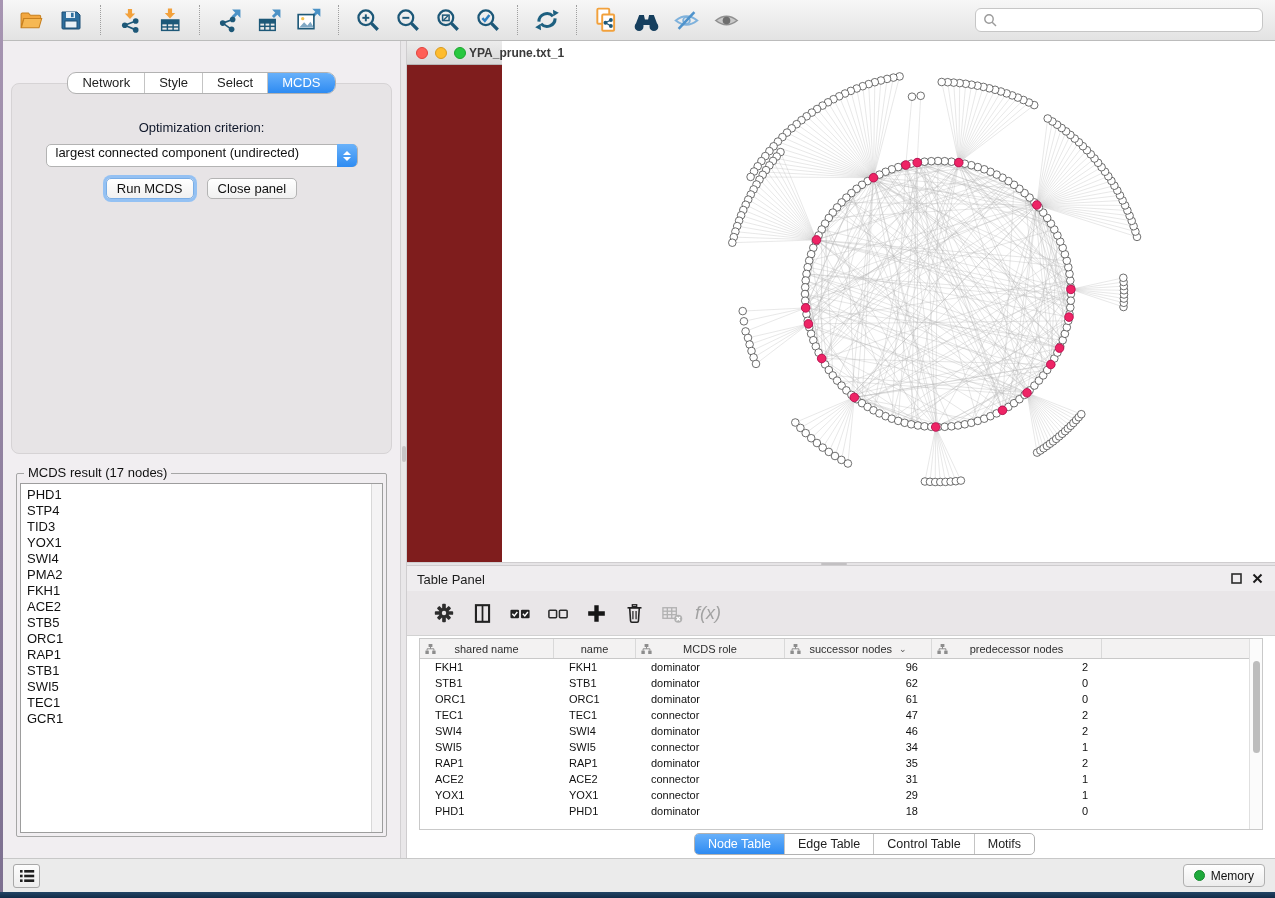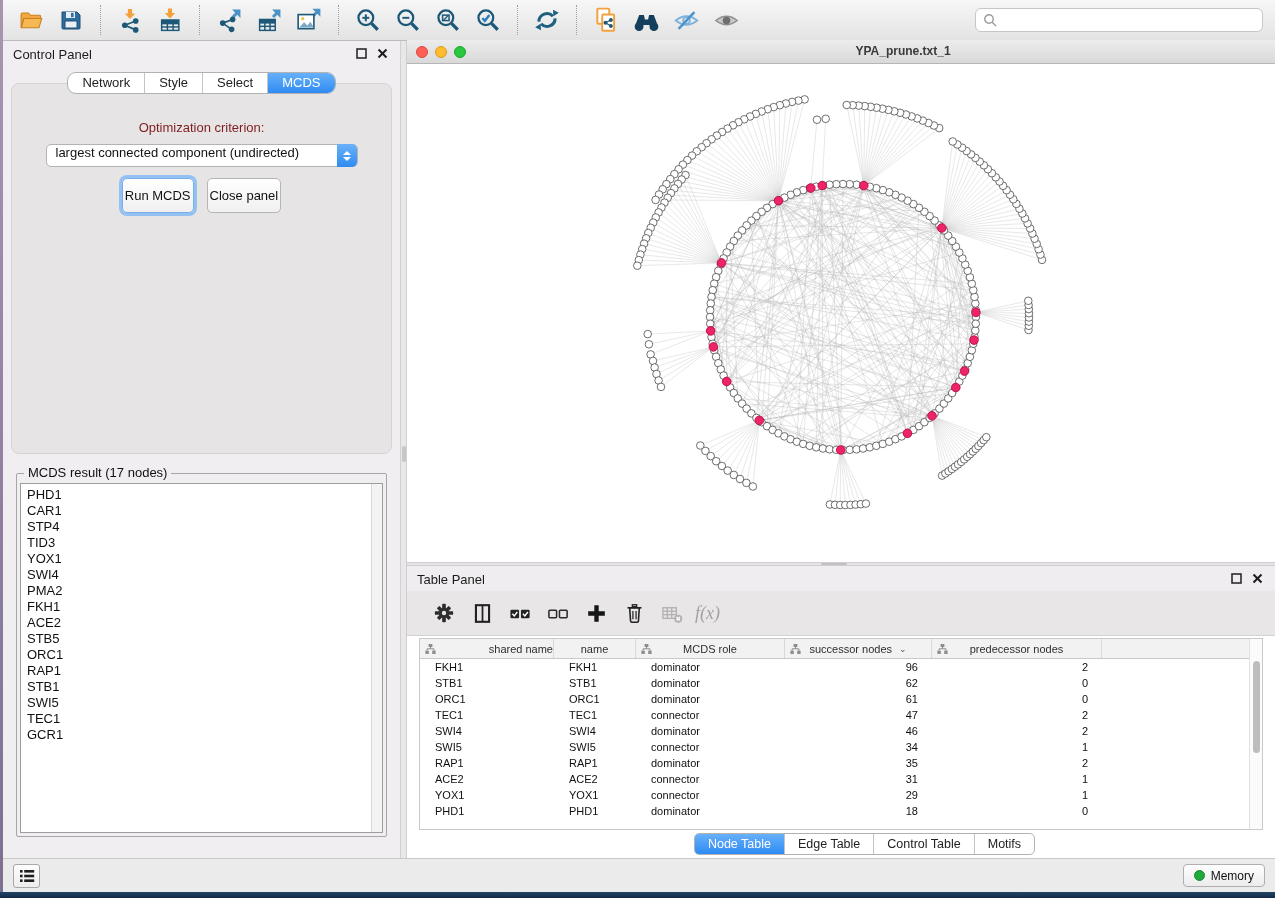--- a/index.html
+++ b/index.html
@@ -25,62 +25,62 @@
   .panel-title { position:absolute; left:10px; top:6px; font-size:13px; color:#1c1c1c; }
   .head-icons { position:absolute; right:12px; top:7px; display:flex; gap:10px; align-items:center; }
 
   .seg-tabs { position:absolute; top:31px; left:0; right:0; display:flex; justify-content:center; z-index:2; }
   .seg-group { display:flex; background:#fff; border:1px solid #b2b2b2; border-radius:9px; overflow:hidden; height:22px; }
   .seg { font-size:13px; color:#222; line-height:20px; padding:0 14px; border-left:1px solid #c4c4c4; cursor:default; }
   .seg:first-child { border-left:none; }
   .seg.active { background:linear-gradient(#67b0fa,#2e8bf2); color:#fff; }
 
   .inner-panel { position:absolute; top:42px; left:8px; right:8px; height:371px; background:#e7e4e6; border:1px solid #d6d3d5; border-radius:8px; z-index:1; text-align:center; }
-  .opt-label { margin-top:36px; font-size:13px; color:#7f1d1d; }
+  .opt-label { margin-top:36px; font-size:13px; color:#0f172a; }
   .select-box { margin:9px auto 0 auto; width:312px; height:23px; background:#fff; border:1px solid #b3b3b3; border-radius:5px; display:flex; position:relative; }
   .select-box .sel-text { font-size:13px; color:#111; padding-left:9px; white-space:nowrap; }
   .sel-stepper { position:absolute; right:0; top:-1px; width:20px; height:23px; background:linear-gradient(#6ab2fa,#2e8bf2); border-radius:0 5px 5px 0; display:flex; flex-direction:column; align-items:center; justify-content:center; gap:2px; }
   .sel-stepper i { width:0; height:0; border-left:4px solid transparent; border-right:4px solid transparent; }
   .sel-stepper .up { border-bottom:4px solid #fff; }
   .sel-stepper .down { border-top:4px solid #fff; }
   .btn-row { margin-top:11px; display:flex; justify-content:center; gap:13px; }
-  .mac-btn { height:35px; background:linear-gradient(#ffffff,#f0f0f0); border:1px solid #b4b4b4; border-radius:5px; font-size:13px; color:#111; padding:0 2px; font-family:inherit; }
+  .mac-btn { height:21px; background:linear-gradient(#ffffff,#f0f0f0); border:1px solid #b4b4b4; border-radius:5px; font-size:13px; color:#111; padding:0 10px; font-family:inherit; }
   .mac-btn.focused { box-shadow:0 0 0 3px rgba(120,181,247,.75); border-color:#7aaee6; }
 
   .group-box { position:absolute; top:432px; left:13px; right:13px; height:364px; border:1px solid #a6a6a6; border-radius:2px; }
   .group-legend { position:absolute; top:-9px; left:7px; background:#f1eef1; padding:0 4px; font-size:13px; color:#111; }
   .mcds-list { position:absolute; top:9px; left:3px; right:3px; bottom:3px; background:#fff; border:1px solid #9d9d9d; overflow:hidden; }
   .mcds-item { font-size:13px; color:#111; line-height:16px; padding-left:6px; }
   .mcds-scroll { position:absolute; top:1px; bottom:1px; right:1px; width:11px; background:#f4f3f4; border-left:1px solid #d8d8d8; }
 
   .vsplit { width:7px; background:#e9e7e9; border-left:1px solid #d2d0d2; border-right:1px solid #cfcdcf; position:relative; flex:none; }
   .vsplit .handle { position:absolute; top:405px; left:1px; width:4px; height:16px; background:#c7c5c7; border-radius:2px; }
 
   .right-col { width:868px; display:flex; flex-direction:column; flex:none; }
 
   
-  .net-window { height:521px; display:flex; flex-direction:column; background:#000000; flex:none;justify-content:center; }
+  .net-window { height:521px; display:flex; flex-direction:row; background:#7f1d1d; flex:none; }
   .net-titlebar { height:24px; background:linear-gradient(#ececec,#d9d9d9); border-bottom:1px solid #b6b6b6; position:relative; display:flex; align-items:center; flex:none; }
   .lights { position:absolute; left:9px; top:6px; display:flex; gap:7px; }
   .light { width:12px; height:12px; border-radius:50%; }
   .light.red { background:#ff5f57; border:1px solid #e0443e; }
   .light.yellow { background:#febc2e; border:1px solid #d89b20; }
   .light.green { background:#28c840; border:1px solid #1da62f; }
   .net-title { width:100%; text-align:center; transform:translateX(62px); font-size:12px; font-weight:bold; color:#3a3a3a; }
   .net-canvas-wrap { flex:1; background:#fff; }
 
   .hsplit { height:4px; background:#e6e4e6; border-top:1px solid #cfcdcf; border-bottom:1px solid #cfcdcf; position:relative; flex:none; }
   .hsplit .handle { position:absolute; left:414px; top:0px; width:26px; height:2px; background:#c2c0c2; border-radius:2px; }
 
   
   .table-panel { flex:1; background:#fff; display:flex; flex-direction:column; min-height:0; }
   .tp-head { height:25px; background:#efedef; position:relative; flex:none; }
   .tp-toolbar { height:45px; background:#e9e6e8; border-bottom:1px solid #d2d2d2; display:flex; align-items:center; padding-left:18px; gap:0; flex:none; }
   .tp-tool { width:38px; height:34px; display:flex; align-items:center; justify-content:center; }
-  .fx-label { font-family:Liberation Serif, serif; font-style:italic; font-size:18px; color:#a2a2a2; margin-left:4px; }
+  .fx-label { font-family:Liberation Sans, sans-serif; font-style:italic; font-size:18px; color:#a2a2a2; margin-left:4px; }
 
   .table-wrap { margin:2px 12px 0 12px; height:192px; border:1px solid #c9c9c9; position:relative; background:#fff; overflow:hidden; flex:none; }
   .thead { display:flex; height:20px; background:#f3f2f2; border-bottom:1px solid #c9c9c9; }
   .th { position:relative; display:flex; align-items:center; justify-content:center; font-size:11px; color:#2e2e2e; border-right:1px solid #d9d9d9; flex:none; }
   .th .tree-ic { position:absolute; left:5px; top:5px; }
   .th .sortch { font-size:9px; color:#555; margin-left:7px; }
   .th.fill { flex:1; border-right:none; }
   .tr { display:flex; height:16px; align-items:center; }
   .td { font-size:11px; color:#111; padding-left:15px; white-space:nowrap; overflow:hidden; flex:none; }
   .td.num { text-align:right; padding-left:0; padding-right:14px; }
@@ -260,34 +260,20 @@
           <circle cx="6" cy="6" r="4.2" fill="none" stroke="#9a9a9a" stroke-width="1.4"></circle>
           <line x1="9.2" y1="9.2" x2="13" y2="13" stroke="#9a9a9a" stroke-width="1.4"></line>
         </svg>
       <input type="text" value="" style="">
     </div>
   </div>
 
   <div class="main">
 
     <div class="control-panel">
-      <div class="panel-head">
-        <span class="panel-title">Control Panel</span>
-        <span class="head-icons">
-          <svg width="11" height="11" viewBox="0 0 11 11">
-              <rect x="1" y="1" width="9" height="9" fill="none" stroke="#2b2b2b" stroke-width="1.6"></rect>
-            </svg>
-          <svg width="11" height="11" viewBox="0 0 11 11">
-              <g stroke="#1b1b1b" stroke-width="2">
-                <line x1="1.5" y1="1.5" x2="9.5" y2="9.5"></line>
-                <line x1="9.5" y1="1.5" x2="1.5" y2="9.5"></line>
-              </g>
-            </svg>
-        </span>
-      </div>
 
       <div class="seg-tabs">
           <div class="seg-group" id="cp-tabs">
             <div class="seg">Network</div>
             <div class="seg">Style</div>
             <div class="seg">Select</div>
             <div class="seg active">MCDS</div>
           </div>
         </div>
 
@@ -303,21 +289,20 @@
         <div class="btn-row">
           <button class="mac-btn focused">Run MCDS</button>
           <button class="mac-btn">Close panel</button>
         </div>
       </div>
 
       <div class="group-box">
         <span class="group-legend">MCDS result (17 nodes)</span>
         <div class="mcds-list" id="mcds-list" style="padding-top: 3px;">
             <div class="mcds-item">PHD1</div>
-            <div class="mcds-item">CAR1</div>
             <div class="mcds-item">STP4</div>
             <div class="mcds-item">TID3</div>
             <div class="mcds-item">YOX1</div>
             <div class="mcds-item">SWI4</div>
             <div class="mcds-item">PMA2</div>
             <div class="mcds-item">FKH1</div>
             <div class="mcds-item">ACE2</div>
             <div class="mcds-item">STB5</div>
             <div class="mcds-item">ORC1</div>
             <div class="mcds-item">RAP1</div>
@@ -730,21 +715,21 @@
                   <line x1="16.2" y1="15.7" x2="19.8" y2="19.3"></line>
                   <line x1="19.8" y1="15.7" x2="16.2" y2="19.3"></line>
                 </g>
               </svg>
           </div>
           <span class="fx-label">f(x)</span>
         </div>
 
         <div class="table-wrap">
           <div class="thead" id="table-head">
-              <div class="th" style="width: 134px; justify-content: flex-end;">
+              <div class="th" style="width: 134px;">
                 <svg class="tree-ic" width="11" height="10" viewBox="0 0 11 10">
                   <g fill="#8d8d8d">
                     <rect x="3.6" y="0" width="3.8" height="3"></rect>
                     <rect x="0.4" y="6.6" width="3.4" height="3.4"></rect>
                     <rect x="7.2" y="6.6" width="3.4" height="3.4"></rect>
                   </g>
                   <path d="M5.5 3 v1.8 M2.1 6.6 V4.8 h6.8 v1.8" stroke="#8d8d8d" fill="none"></path>
                 </svg>
                 <span>shared name</span>
               </div>

